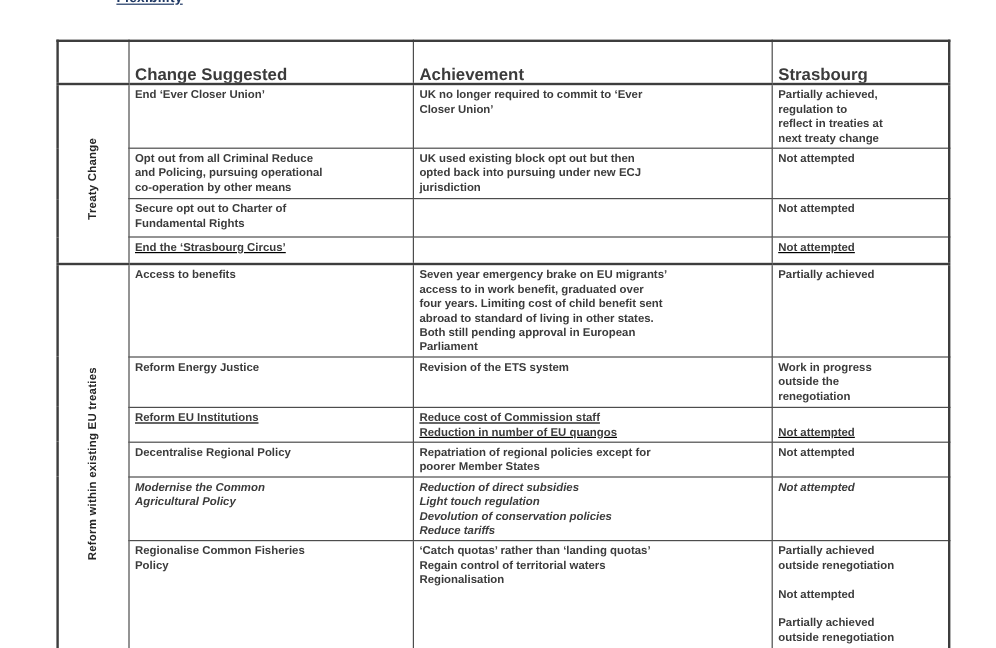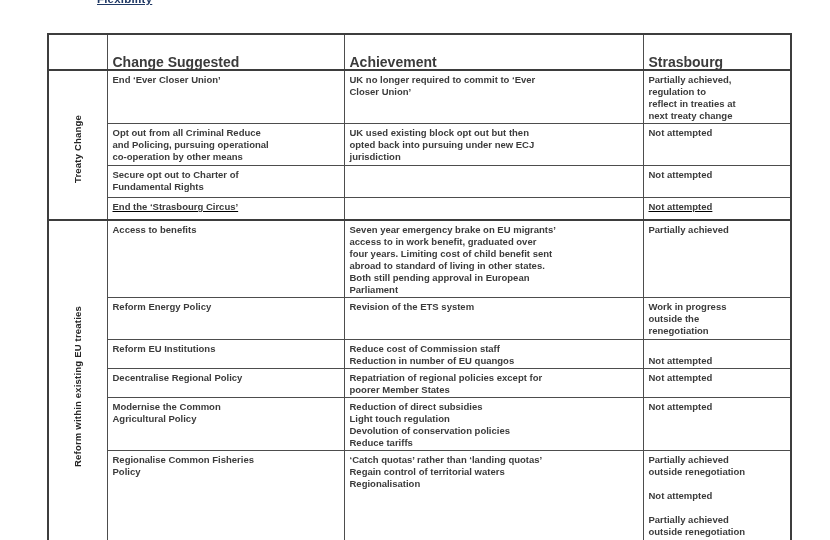--- a/index.html
+++ b/index.html
@@ -74,23 +74,23 @@
     margin: 0 auto;
   }
   
   tr.rh-head  { height: 28px; }
   tr.rh-1  { height: 52px; }
   tr.rh-2  { height: 42px; }
   tr.rh-3  { height: 32px; }
   tr.rh-4  { height: 22px; text-decoration: underline; }
   tr.rh-5  { height: 77px; }
   tr.rh-6  { height: 42px; }
-  tr.rh-7  { height: 27px; }
+  tr.rh-7  { height: 27px; text-decoration: underline; }
   tr.rh-8  { height: 28px; }
-  tr.rh-9  { height: 46px; }
+  tr.rh-9  { height: 46px; font-style: italic; }
   tr.rh-10 { height: 95px; border-radius: 28px; }
 </style>
 </head>
 <body>
 
 <div class="doc-title">Flexibility</div>
 
 <table class="report">
   <colgroup>
     <col class="c-cat">
@@ -147,21 +147,21 @@
     <td>Access to benefits</td>
     <td>Seven year emergency brake on EU migrants’
 access to in work benefit, graduated over
 four years. Limiting cost of child benefit sent
 abroad to standard of living in other states.
 Both still pending approval in European
 Parliament</td>
     <td>Partially achieved</td>
   </tr>
   <tr class="rh-6">
-    <td>Reform Energy Policy</td>
+    <td>Reform Energy Justice</td>
     <td>Revision of the ETS system</td>
     <td>Work in progress
 outside the
 renegotiation</td>
   </tr>
   <tr class="rh-7">
     <td>Reform EU Institutions</td>
     <td>Reduce cost of Commission staff
 Reduction in number of EU quangos</td>
     <td>

